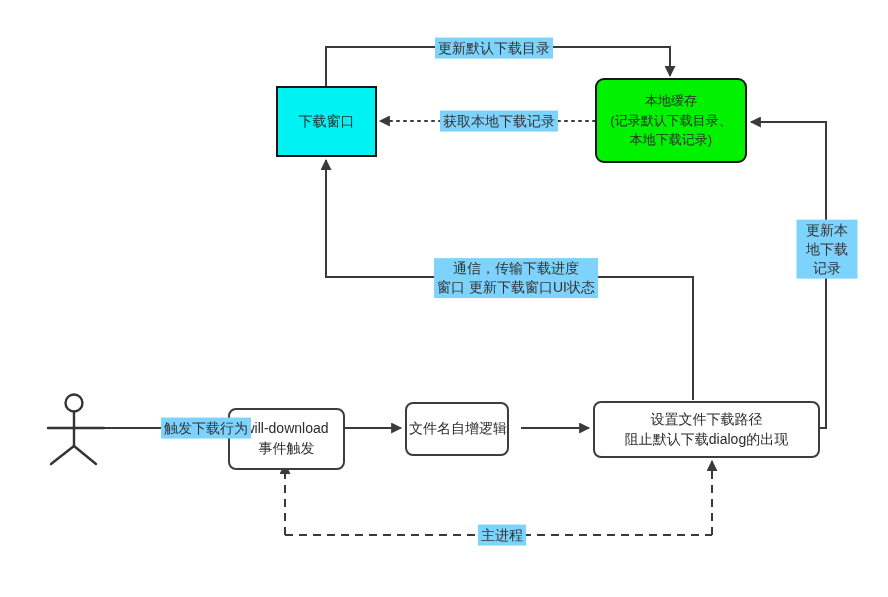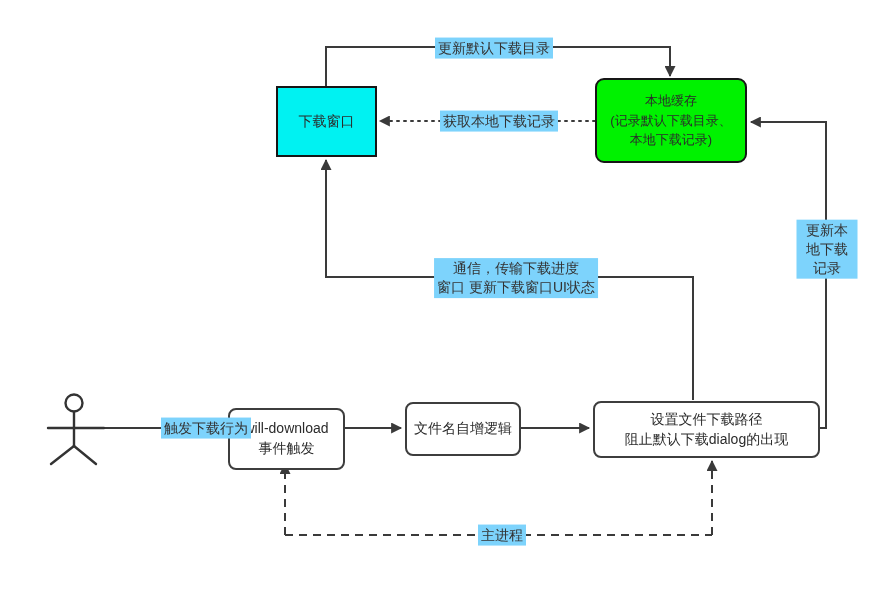--- a/index.html
+++ b/index.html
@@ -69,21 +69,21 @@
     <span>本地缓存
 (记录默认下载目录、
 本地下载记录)</span>
   </div>
 
   <div class="node node-rounded" style="left:228px;top:398px;width:117px;height:62px;margin-top:10px;">
     <span>will-download
 事件触发</span>
   </div>
 
-  <div class="node node-rounded" style="left:405px;top:402px;width:116px;height:54px;">
+  <div class="node node-rounded" style="left:405px;top:402px;width:104px;height:54px;justify-content:flex-end;">
     <span>文件名自增逻辑</span>
   </div>
 
   <div class="node node-rounded" style="left:593px;top:401px;width:227px;height:57px;">
     <span>设置文件下载路径
 阻止默认下载dialog的出现</span>
   </div>
 
   <span class="edge-label" style="left:494px;top:48px;">更新默认下载目录</span>
 

